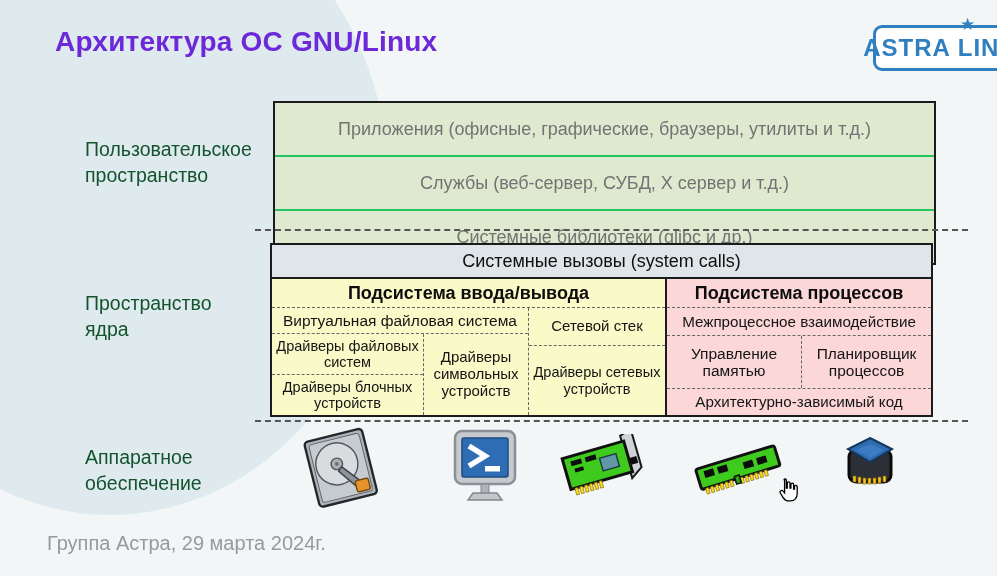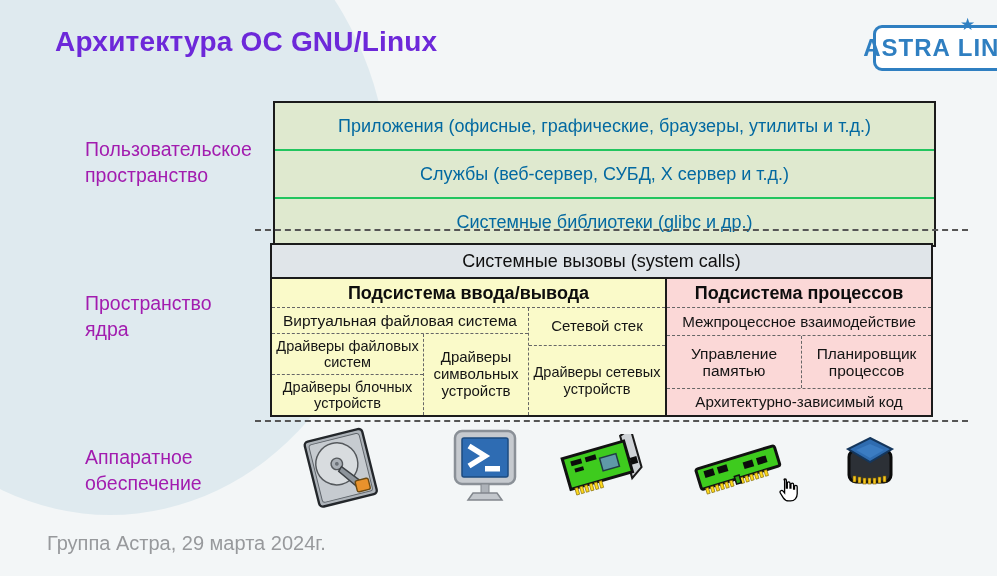--- a/index.html
+++ b/index.html
@@ -22,34 +22,34 @@
     position:absolute;left:873px;top:25px;width:152px;height:46px;
     background:#ffffff;border:3px solid #2f7fc1;border-radius:9px;
     display:flex;align-items:center;justify-content:center;box-sizing:border-box;
   }
   .logo-text{color:#2f7fc1;font-size:24px;font-weight:700;letter-spacing:1px;white-space:nowrap;}
   .logo-star{position:absolute;top:-14px;left:84px;color:#2f7fc1;font-size:17px;}
 
   
   .side-label{
     position:absolute;left:85px;width:210px;
-    font-size:19.5px;line-height:1.32;color:#a21caf;white-space:pre-line;
+    font-size:19.5px;line-height:1.32;color:#14532d;white-space:pre-line;
   }
   .lbl-user{top:137px;}
   .lbl-kernel{top:291px;}
   .lbl-hw{top:445px;}
 
   
   .user-table{
     position:absolute;left:273px;top:101px;width:663px;
     border:2px solid #1b1b1b;background:#dfe9cf;box-sizing:border-box;
   }
   .user-row{
-    height:46px;display:flex;align-items:center;justify-content:center;
-    font-size:18px;color:#0369a1;
+    height:52px;display:flex;align-items:center;justify-content:center;
+    font-size:18px;color:#737373;
   }
   .user-row + .user-row{border-top:2px solid #22c55e;}
 
   .dash-sep{position:absolute;left:255px;width:713px;height:0;border-top:2px dashed #555;}
   .dash1{top:229px;}
   .dash2{top:420px;}
 
   
   .kernel-table{
     position:absolute;left:270px;top:243px;width:663px;

